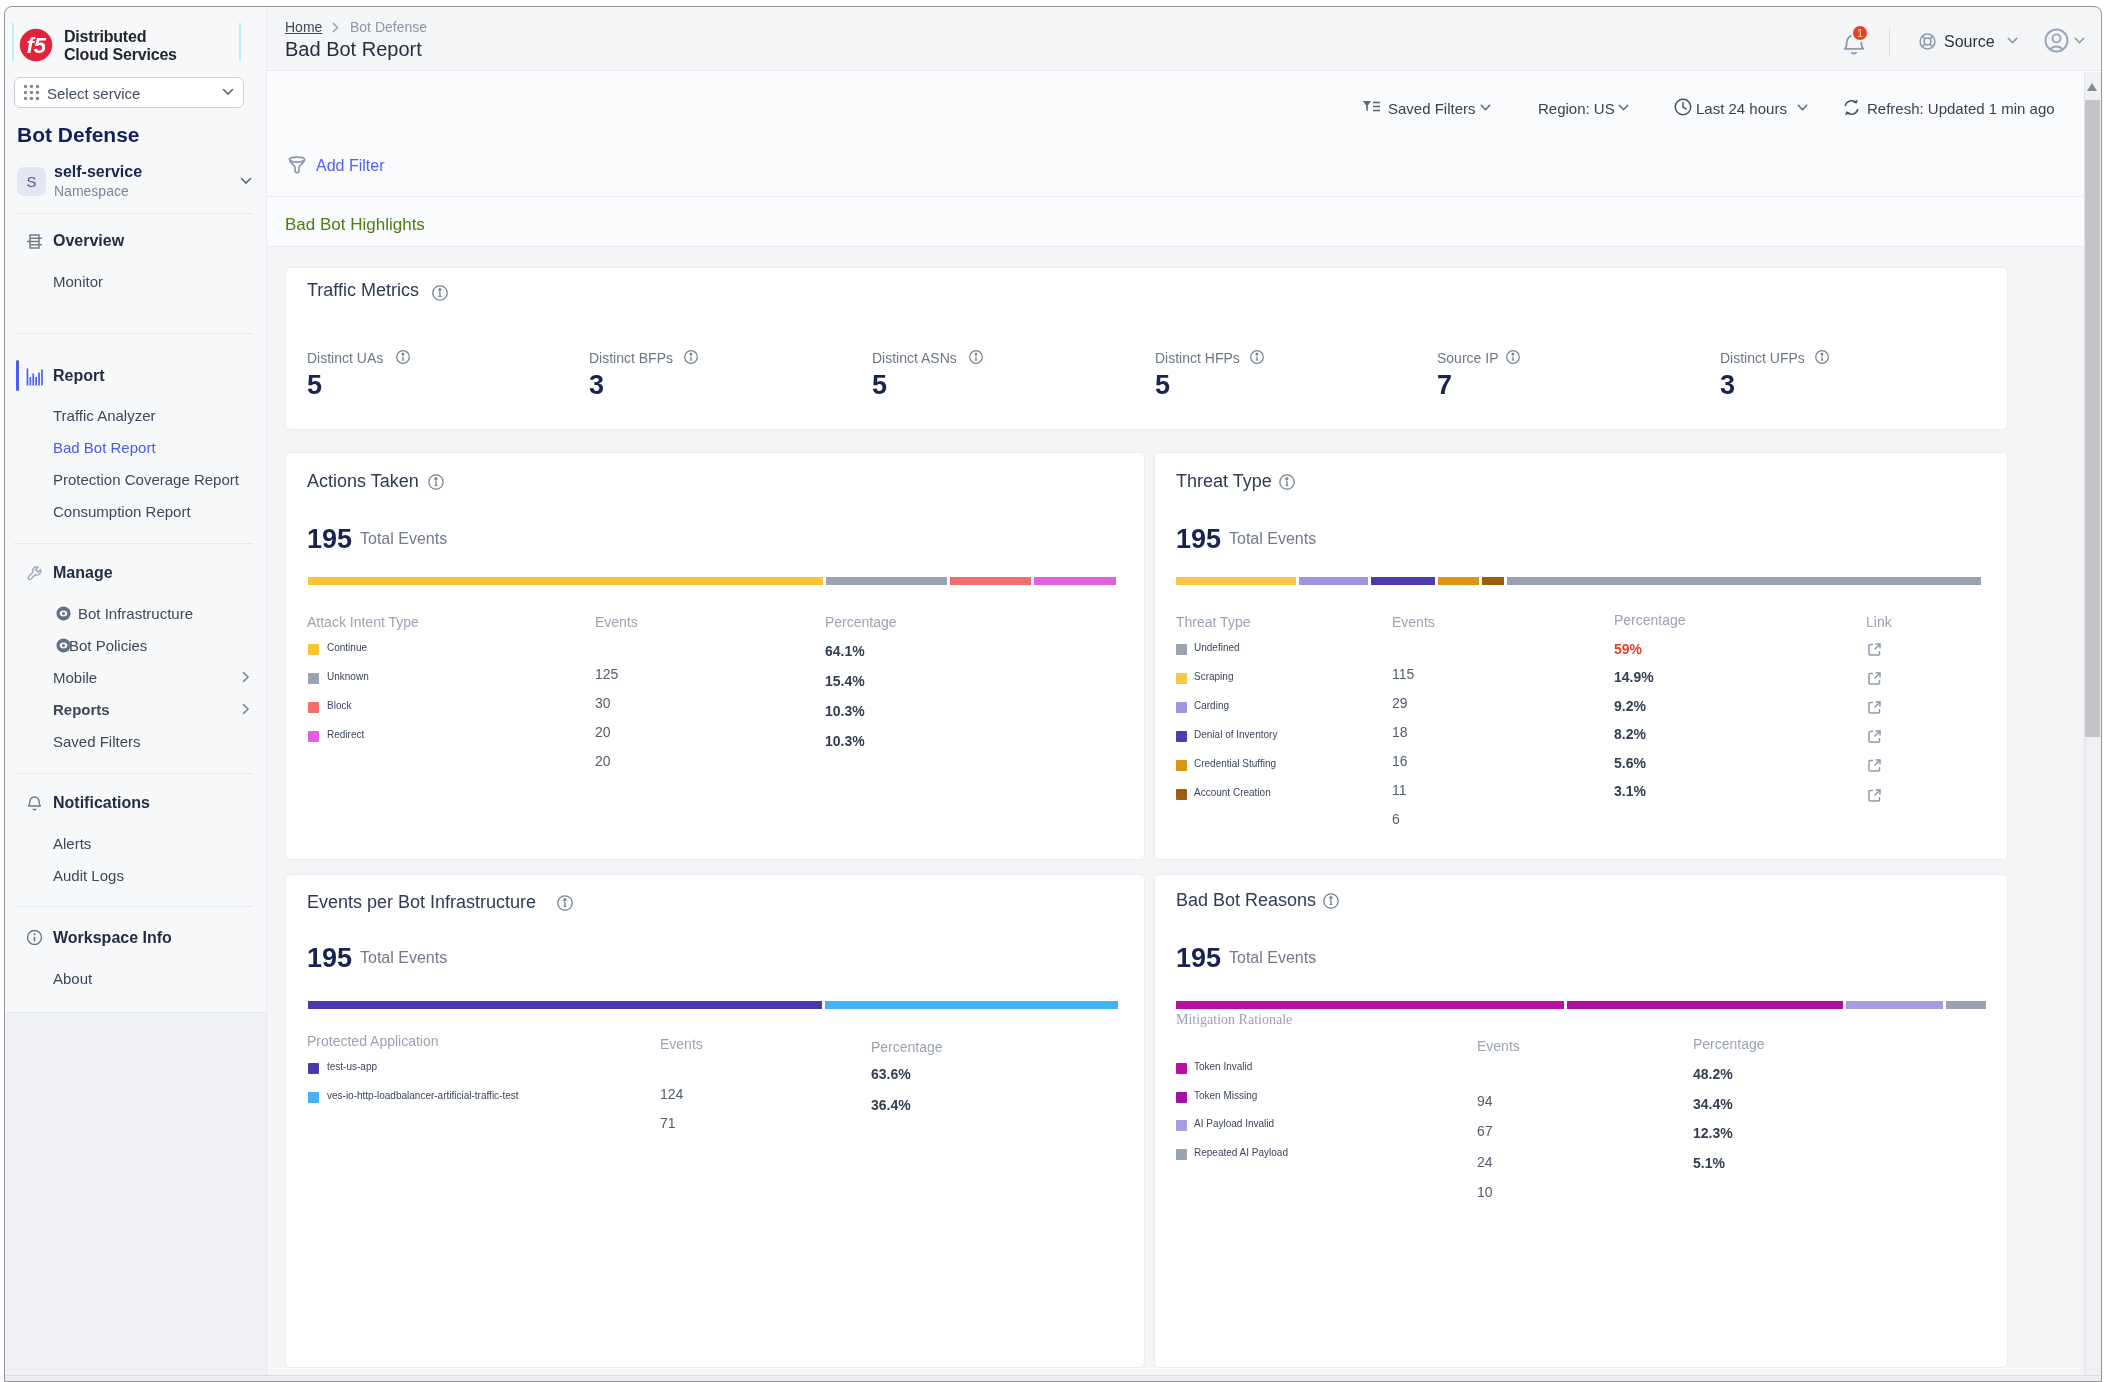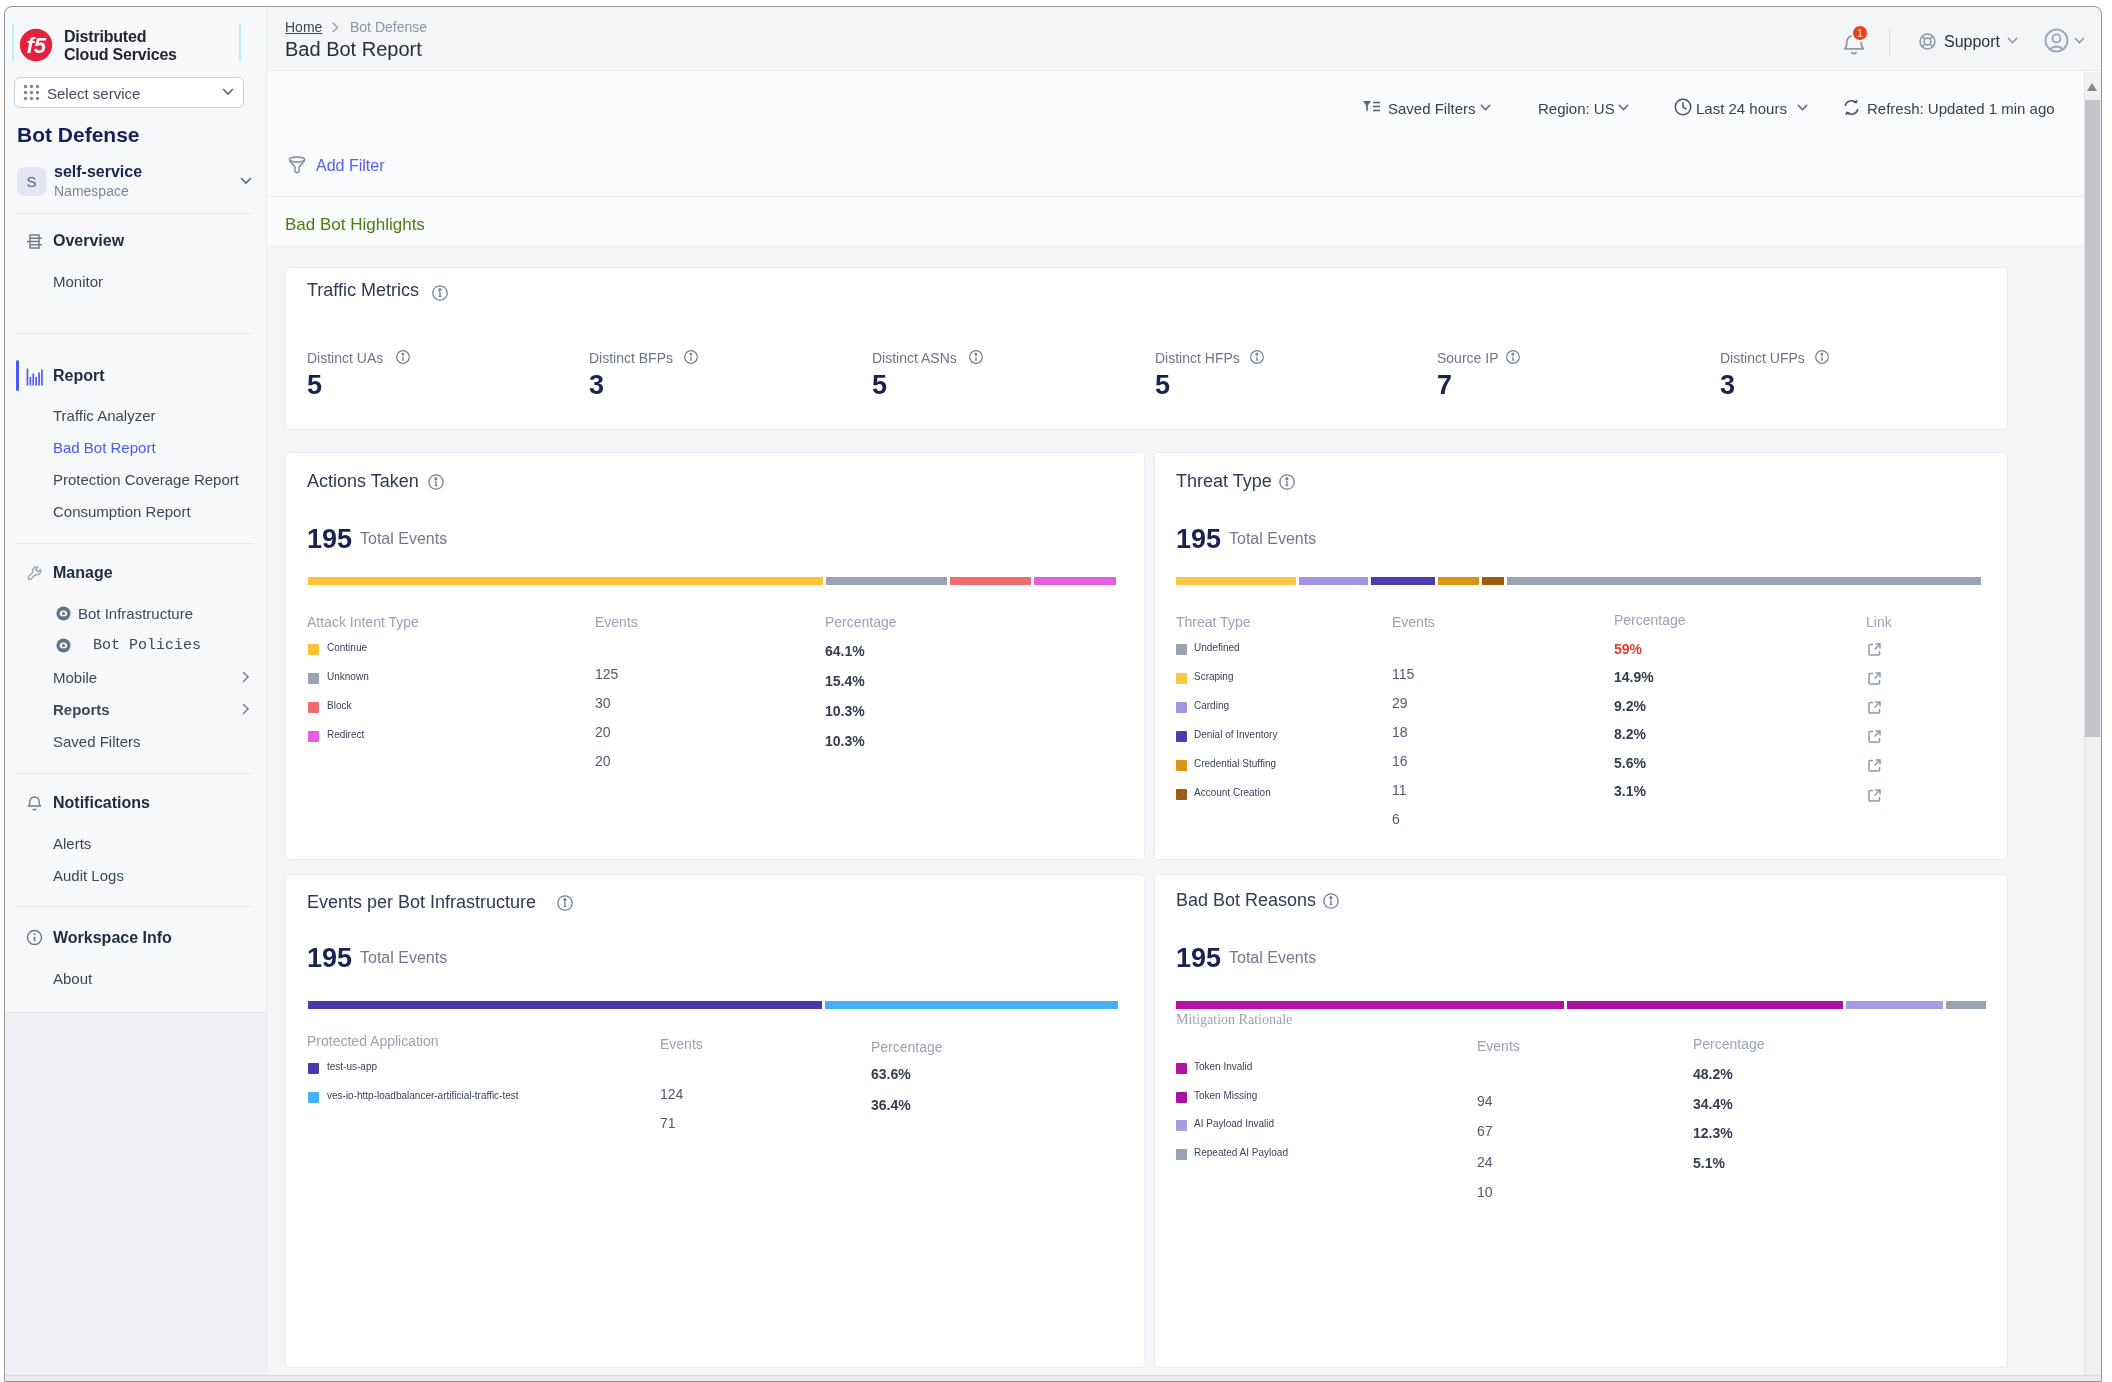--- a/index.html
+++ b/index.html
@@ -131,21 +131,21 @@
   <circle cx="7.5" cy="7.5" r="7" fill="#64718a"></circle>
     <ellipse cx="7.5" cy="7.5" rx="3.8" ry="3" fill="#f7f8fa"></ellipse>
     <circle cx="7.5" cy="7.5" r="1.5" fill="#64718a"></circle>
 </svg>
 <div class="abs mitem" style="left:78px;top:605px;">Bot Infrastructure</div>
 <svg class="abs" style="left:56px;top:638px;" width="15" height="15" viewBox="0 0 15 15">
   <circle cx="7.5" cy="7.5" r="7" fill="#64718a"></circle>
     <ellipse cx="7.5" cy="7.5" rx="3.8" ry="3" fill="#f7f8fa"></ellipse>
     <circle cx="7.5" cy="7.5" r="1.5" fill="#64718a"></circle>
 </svg>
-<div class="abs mitem" style="left:93px;top:637px;font-family:Liberation Mono, monospace;">Bot Policies</div>
+<div class="abs mitem" style="left:69px;top:637px;">Bot Policies</div>
 <div class="abs mitem" style="left:53px;top:669px;text-align:center;">Mobile</div>
 <svg class="abs" style="left:242px;top:671px;" width="8" height="12" viewBox="0 0 8 12">
     <path d="M1.5 1.5 L6 6 L1.5 10.5" stroke="#7b8698" stroke-width="1.6" fill="none" stroke-linecap="round"></path>
   </svg>
 <div class="abs mitem" style="left:53px;top:701px;font-weight:bold;">Reports</div>
 <svg class="abs" style="left:242px;top:703px;" width="8" height="12" viewBox="0 0 8 12">
     <path d="M1.5 1.5 L6 6 L1.5 10.5" stroke="#7b8698" stroke-width="1.6" fill="none" stroke-linecap="round"></path>
   </svg>
 <div class="abs mitem" style="left:53px;top:733px;">Saved Filters</div>
 <div class="abs sdiv" style="top:773px;"></div>
@@ -180,21 +180,21 @@
 <svg class="abs" style="left:1919px;top:33px;" width="17" height="17" viewBox="0 0 22 22">
   <circle cx="11" cy="11" r="9.6" stroke="#8d99ac" stroke-width="2" fill="none"></circle>
   <circle cx="11" cy="11" r="4.4" stroke="#8d99ac" stroke-width="2" fill="none"></circle>
   <g stroke="#8d99ac" stroke-width="2">
     <line x1="7.9" y1="7.9" x2="4.2" y2="4.2"></line>
       <line x1="14.1" y1="7.9" x2="17.8" y2="4.2"></line>
     <line x1="7.9" y1="14.1" x2="4.2" y2="17.8"></line>
       <line x1="14.1" y1="14.1" x2="17.8" y2="17.8"></line>
   </g>
 </svg>
-<div class="abs" style="left:1944px;top:33px;font-size:16px;color:#2b3440;">Support</div>
+<div class="abs" style="left:1944px;top:33px;font-size:16px;color:#2b3440;">Source</div>
 <svg class="abs" style="left:2007px;top:37px;" width="11" height="8" viewBox="0 0 11 8">
     <path d="M1.3 1.3 L5.5 5.7 L9.7 1.3" stroke="#8a96a9" stroke-width="1.6" fill="none" stroke-linecap="round"></path>
   </svg>
 <svg class="abs" style="left:2044px;top:28px;" width="25" height="25" viewBox="0 0 25 25">
   <circle cx="12.5" cy="12.5" r="11" stroke="#9aa6ba" stroke-width="1.9" fill="none"></circle>
   <circle cx="12.5" cy="10.4" r="4" stroke="#9aa6ba" stroke-width="1.9" fill="none"></circle>
   <path d="M6 21.5 a8.5 8.5 0 0 1 13 0" stroke="#9aa6ba" stroke-width="1.9" fill="none"></path>
 </svg>
 <svg class="abs" style="left:2074px;top:37px;" width="11" height="8" viewBox="0 0 11 8">
     <path d="M1.3 1.3 L5.5 5.7 L9.7 1.3" stroke="#8a96a9" stroke-width="1.6" fill="none" stroke-linecap="round"></path>

